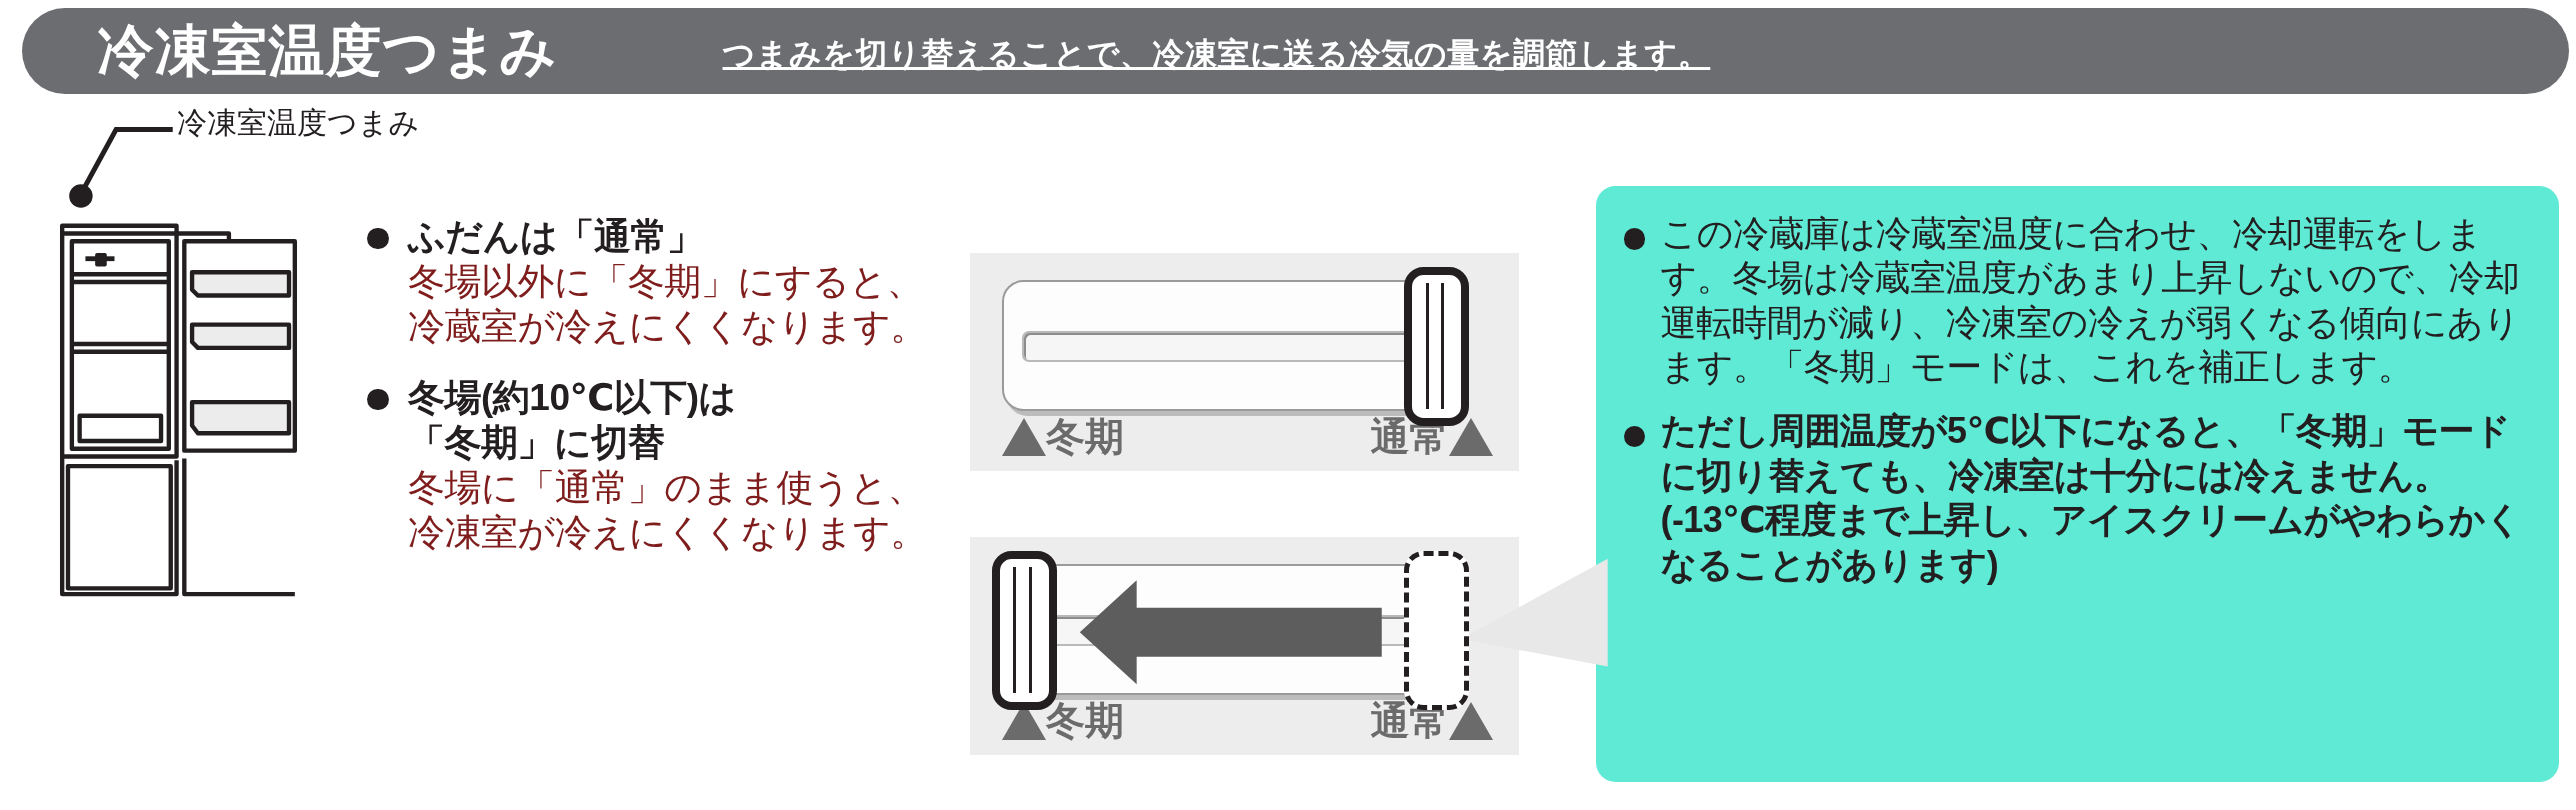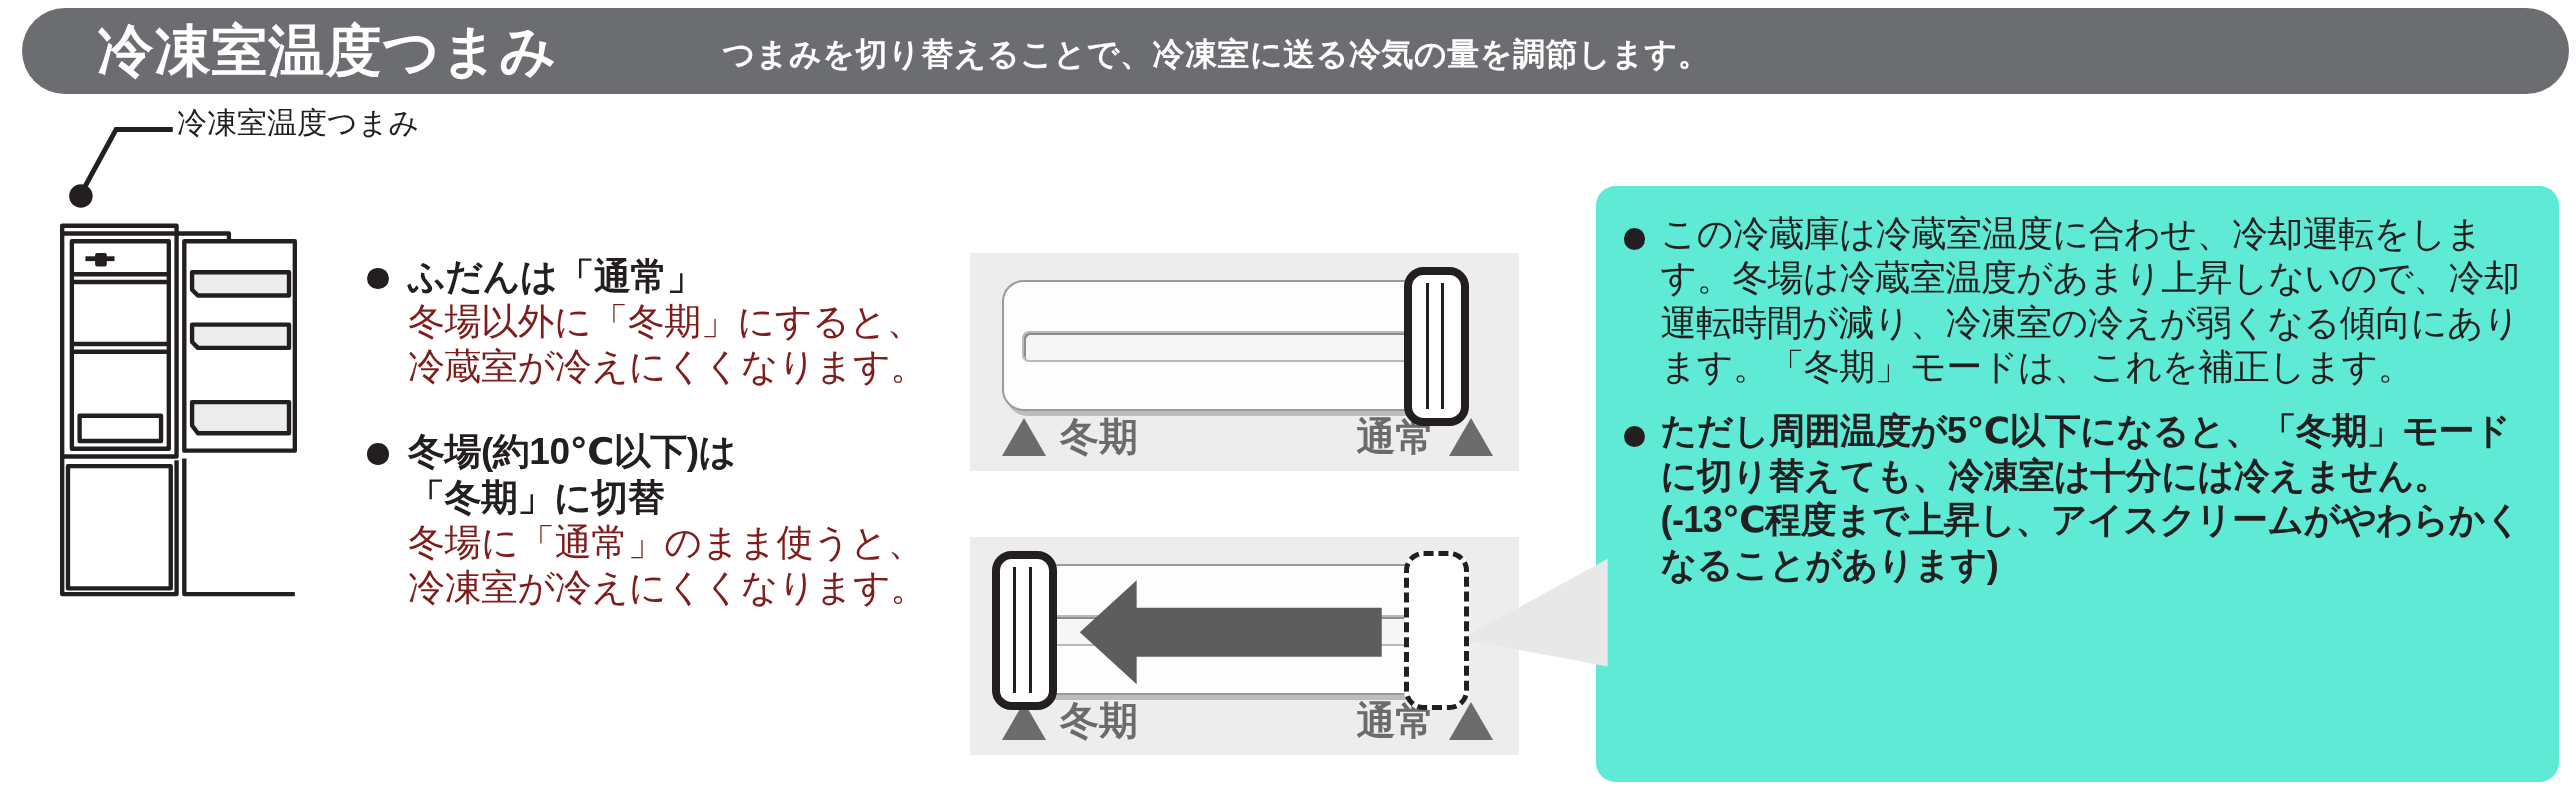--- a/index.html
+++ b/index.html
@@ -36,20 +36,21 @@
   }
   .header-subtitle {
     color: #ffffff;
     font-size: 32px;
     font-weight: 700;
     letter-spacing: 0.5px;
     white-space: nowrap;
     line-height: 1;
     margin-left: 165px;
     margin-top: 5.9px;
+    text-decoration: underline;
   }
 
   
   .fridge-area {
     position: absolute;
     left: 57px; top: 108px;
     width: 294px; height: 588px;
   }
   .knob-callout-label {
     position: absolute;
@@ -137,41 +138,41 @@
   .slider-labels {
     position: absolute;
     left: 32px; right: 26.5px;
     bottom: 7.8px;
     height: 53px;
     display: flex;
     align-items: center;
     justify-content: space-between;
     color: #6b6b6b;
   }
-  .lbl { display: flex; align-items: center; gap: 14px; }
+  .lbl { display: flex; align-items: center; gap: 0; }
   .lbl span.txt {
     font-size: 39px;
     font-weight: 700;
     line-height: 1;
     white-space: nowrap;
   }
   .tri {
     width: 0; height: 0;
     border-left: 22.5px solid transparent;
     border-right: 22.5px solid transparent;
     border-bottom: 38px solid #6b6b6b;
   }
 
   
   .left-text {
     position: absolute;
     left: 365px; top: 214px;
     width: 569px;
   }
-  .bullet-block { position: relative; margin-bottom: 25.5px; margin-top: 40px; }
+  .bullet-block { position: relative; margin-bottom: 25.5px; }
   .bullet-block:last-child { margin-bottom: 0; }
   .bullet-head {
     position: relative;
     padding-left: 43px;
     font-size: 37px;
     font-weight: 700;
     line-height: 1.22;
     letter-spacing: -0.5px;
     color: #231f20;
   }

